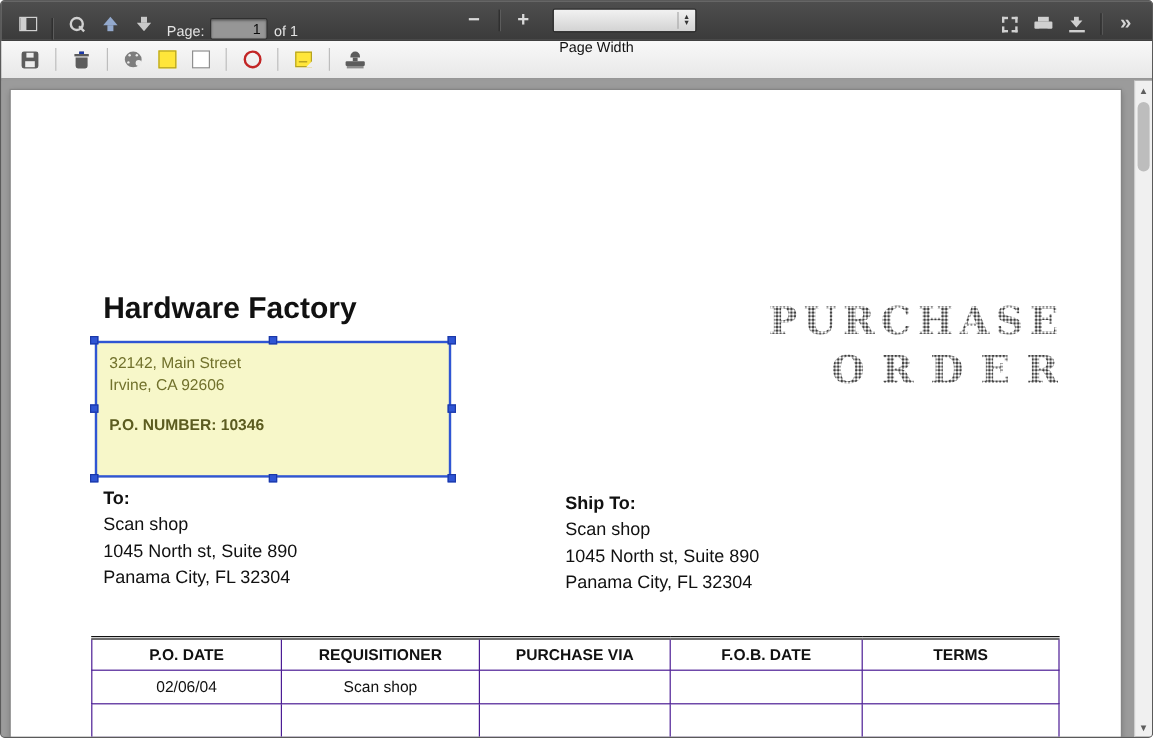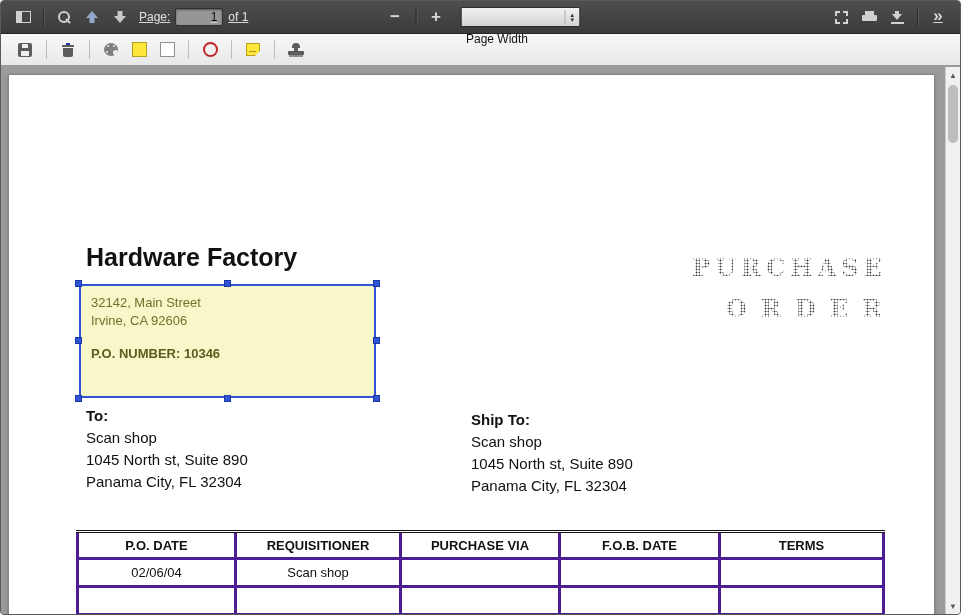--- a/index.html
+++ b/index.html
@@ -6,24 +6,24 @@
   body { font-family: "Liberation Sans", sans-serif; background: #fff; }
 
   .window {
     width: 961px; height: 615px;
     border: 1px solid #5a5a5a; border-radius: 4px;
     overflow: hidden; position: relative; background: #9b9b9b;
   }
 
   
   .toolbar-main {
-    height: 33px; display: flex; align-items: center;
+    height: 33px; display: flex; align-items: flex-end;
     background: linear-gradient(#4e4e4e, #3b3b3b);
     border-bottom: 1px solid #262626;
-    padding: 0 8px; position: relative; color: #d6d6d6; text-decoration: underline;
+    padding: 0 8px; position: relative; color: #d6d6d6;
   }
   .tbtn {
     background: transparent; border: none; width: 28px; height: 26px;
     display: flex; align-items: center; justify-content: center;
     cursor: pointer; color: #d6d6d6; flex: 0 0 auto;
   }
   .tbtn.txt { font-size: 17px; font-weight: bold; color: #d9d9d9; }
   .sep-dark { width: 1px; height: 18px; background: #2b2b2b; box-shadow: 1px 0 0 #5c5c5c; margin: 0 6px; flex: 0 0 auto; }
   .tlabel { font-size: 12px; color: #e3e3e3; margin: 0 5px; flex: 0 0 auto; }
   .page-input {
@@ -131,21 +131,21 @@
 
   
   .scrollbar { position: absolute; top: 0; right: 0; bottom: 0; width: 15px; background: #f0f0f0; border-left: 1px solid #cdcdcd; }
   .sb-arrow { height: 16px; display: flex; align-items: center; justify-content: center; font-size: 8px; color: #5e5e5e; cursor: pointer; }
   .sb-arrow.down { position: absolute; bottom: 0; left: 0; right: 0; }
   .sb-thumb { position: absolute; top: 18px; left: 2px; width: 10px; height: 58px; background: #bdbdbd; border-radius: 6px; cursor: grab; }
 
   
   .company { position: absolute; left: 77px; top: 168px; font-size: 25px; font-weight: bold; color: #111; }
 
-  .stamp { position: absolute; right: 52px; top: 172px; text-align: right; font-family: "DejaVu Serif", serif; font-weight: bold; font-size: 24px; line-height: 41px; color: #5f5f5f; }
+  .stamp { position: absolute; right: 52px; top: 172px; text-align: right; font-family: "DejaVu Serif", serif; font-weight: bold; font-size: 32px; line-height: 41px; color: #5f5f5f; }
   .stamp .line1 { letter-spacing: 5px; margin-right: -5px; display: block; }
   .stamp .line2 { letter-spacing: 14px; margin-right: -14px; display: block; }
   @supports (-webkit-background-clip: text) {
     .stamp { color: transparent;
       background-image: repeating-radial-gradient(circle, #3d3d3d 0 0.7px, rgba(110,110,110,.6) 0.7px 1.3px, rgba(0,0,0,0) 1.3px 2.1px);
       background-size: 3px 3px;
       -webkit-background-clip: text; background-clip: text; }
   }
 
   .po-note {
@@ -159,21 +159,21 @@
   .h-nw { left: -6px; top: -6px; } .h-n { left: 50%; margin-left: -4px; top: -6px; } .h-ne { right: -6px; top: -6px; }
   .h-w { left: -6px; top: 50%; margin-top: -4px; } .h-e { right: -6px; top: 50%; margin-top: -4px; }
   .h-sw { left: -6px; bottom: -6px; } .h-s { left: 50%; margin-left: -4px; bottom: -6px; } .h-se { right: -6px; bottom: -6px; }
 
   .addr-block { position: absolute; font-size: 15px; line-height: 22px; color: #111; }
   .addr-block .blk-label { font-weight: bold; }
   .to-block { left: 77px; top: 330px; }
   .ship-block { left: 462px; top: 334px; }
 
   .po-table { position: absolute; left: 67px; top: 455px; width: 806px; border-collapse: collapse; table-layout: fixed; }
-  .po-table th, .po-table td { border: 3px solid #4c1d95; text-align: center; font-size: 13px; color: #111; overflow: hidden; }
+  .po-table th, .po-table td { border: 1px solid #4c1d95; text-align: center; font-size: 13px; color: #111; overflow: hidden; }
   .po-table th { height: 27px; font-weight: bold; border-top: 3px double #111; }
   .po-table td { height: 28px; }
 </style>
 </head>
 <body>
 
 <div class="window">
 
   <div class="toolbar-main">
     <button class="tbtn">

